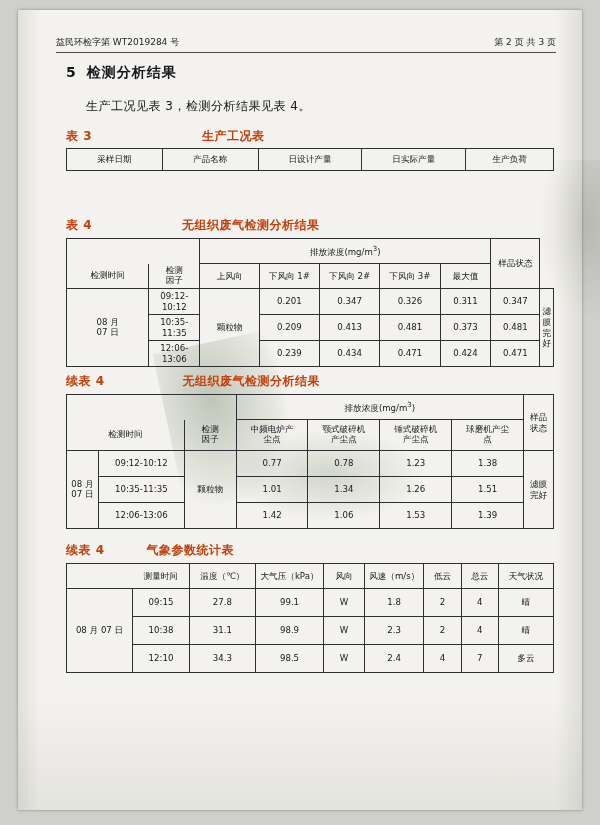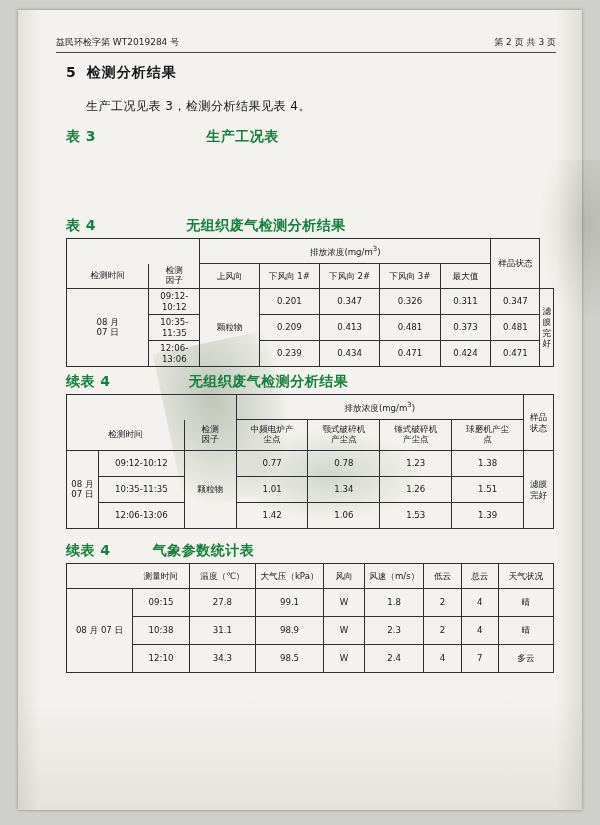--- a/index.html
+++ b/index.html
@@ -50,21 +50,21 @@
   .sec-title{
     position:absolute;left:40px;top:54px;
     font-size:14px;font-weight:bold;color:#15171b;letter-spacing:1px;margin-left:8px;
   }
   .sec-title .num{margin-right:10px;}
   .intro{
     position:absolute;left:68px;top:88px;
     font-size:12px;color:#16181c;letter-spacing:.5px;
   }
   .tbl-caption{
-    position:absolute;font-size:14px;font-weight:bold;color:#15803d;letter-spacing:.5px;
+    position:absolute;font-size:12px;font-weight:bold;color:#c2410c;letter-spacing:.5px;
   }
   .tbl-caption .label{font-weight:bold;}
   .tbl-caption .name{margin-left:50px;}
   table{
     position:absolute;border-collapse:collapse;
     font-size:8.6px;color:#16181c;background:transparent;
   }
   table td,table th{
     border:1px solid #2d2f33;
     text-align:center;vertical-align:middle;
@@ -108,20 +108,27 @@
 
   <table class="t3">
     <colgroup>
       <col style="width:96px">
         <col style="width:96px">
         <col style="width:104px">
         <col style="width:104px">
         <col style="width:88px">
     </colgroup>
     <tbody>
+        <tr>
+      <th>采样日期</th>
+      <th>产品名称</th>
+      <th>日设计产量</th>
+      <th>日实际产量</th>
+      <th>生产负荷</th>
+    </tr>
   </tbody>
     </table>
 
   <div class="tbl-caption" style="left:48px;top:207px;">
     <span class="label">表 4</span><span class="name" style="margin-left:90px;">无组织废气检测分析结果</span>
   </div>
 
   <table class="t4">
     <colgroup>
       <col style="width:86px">

